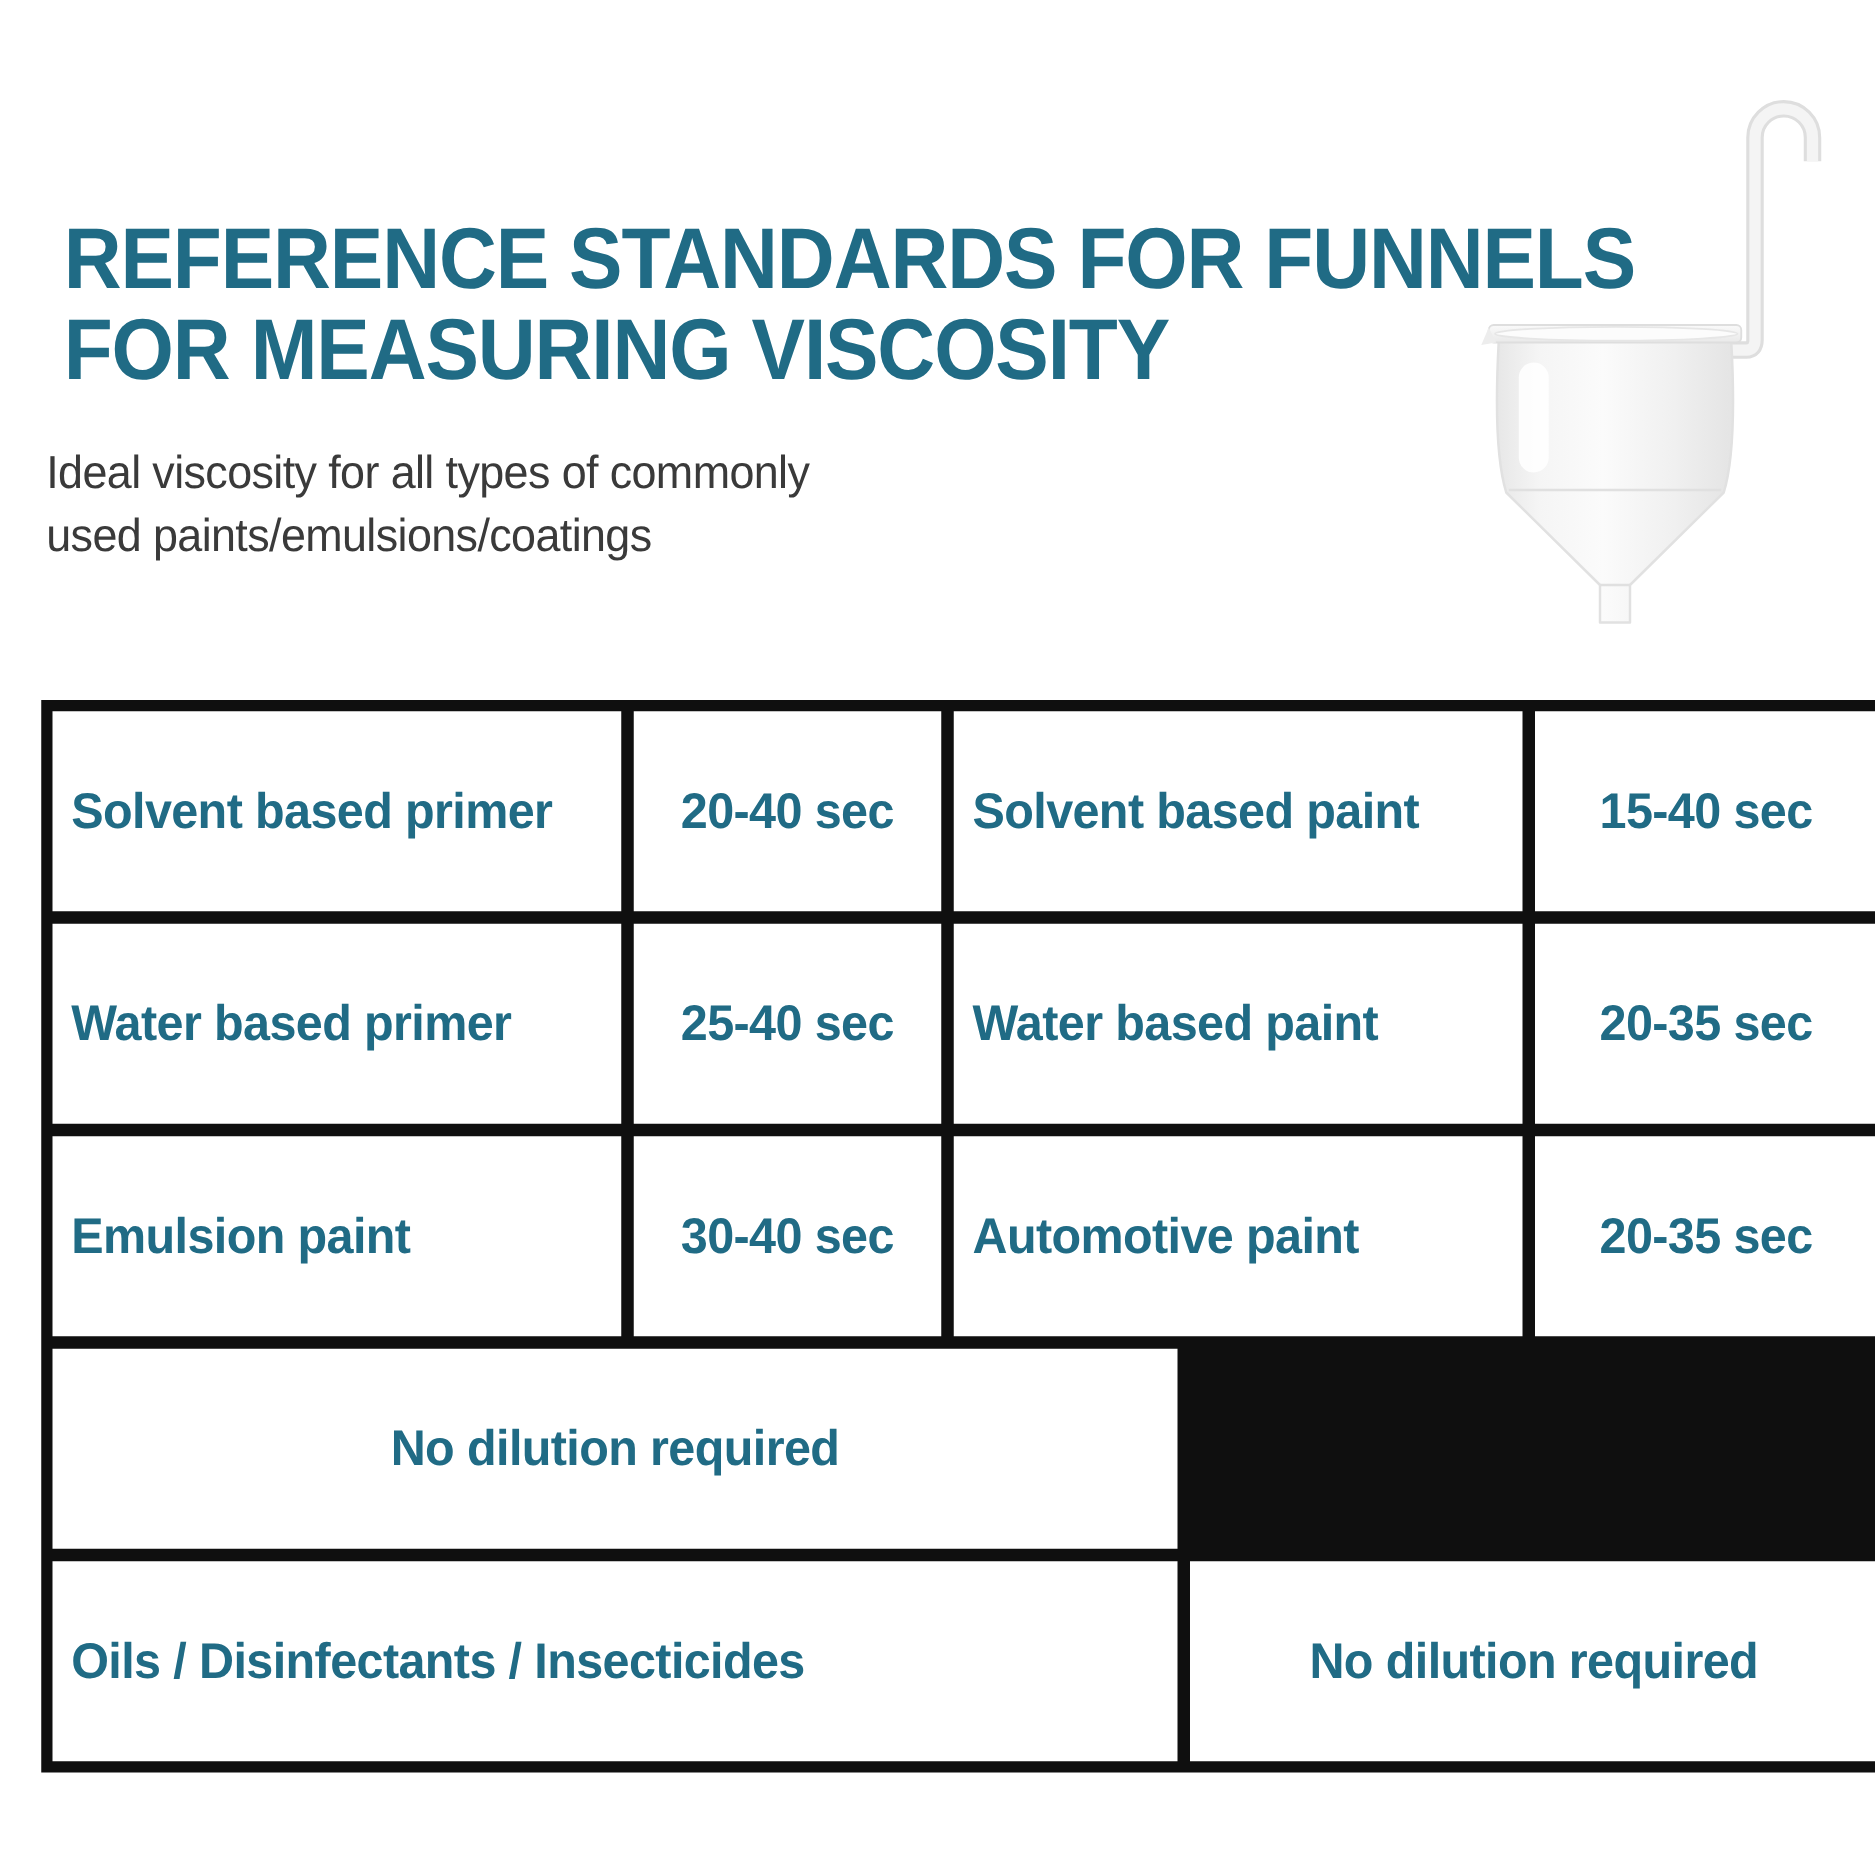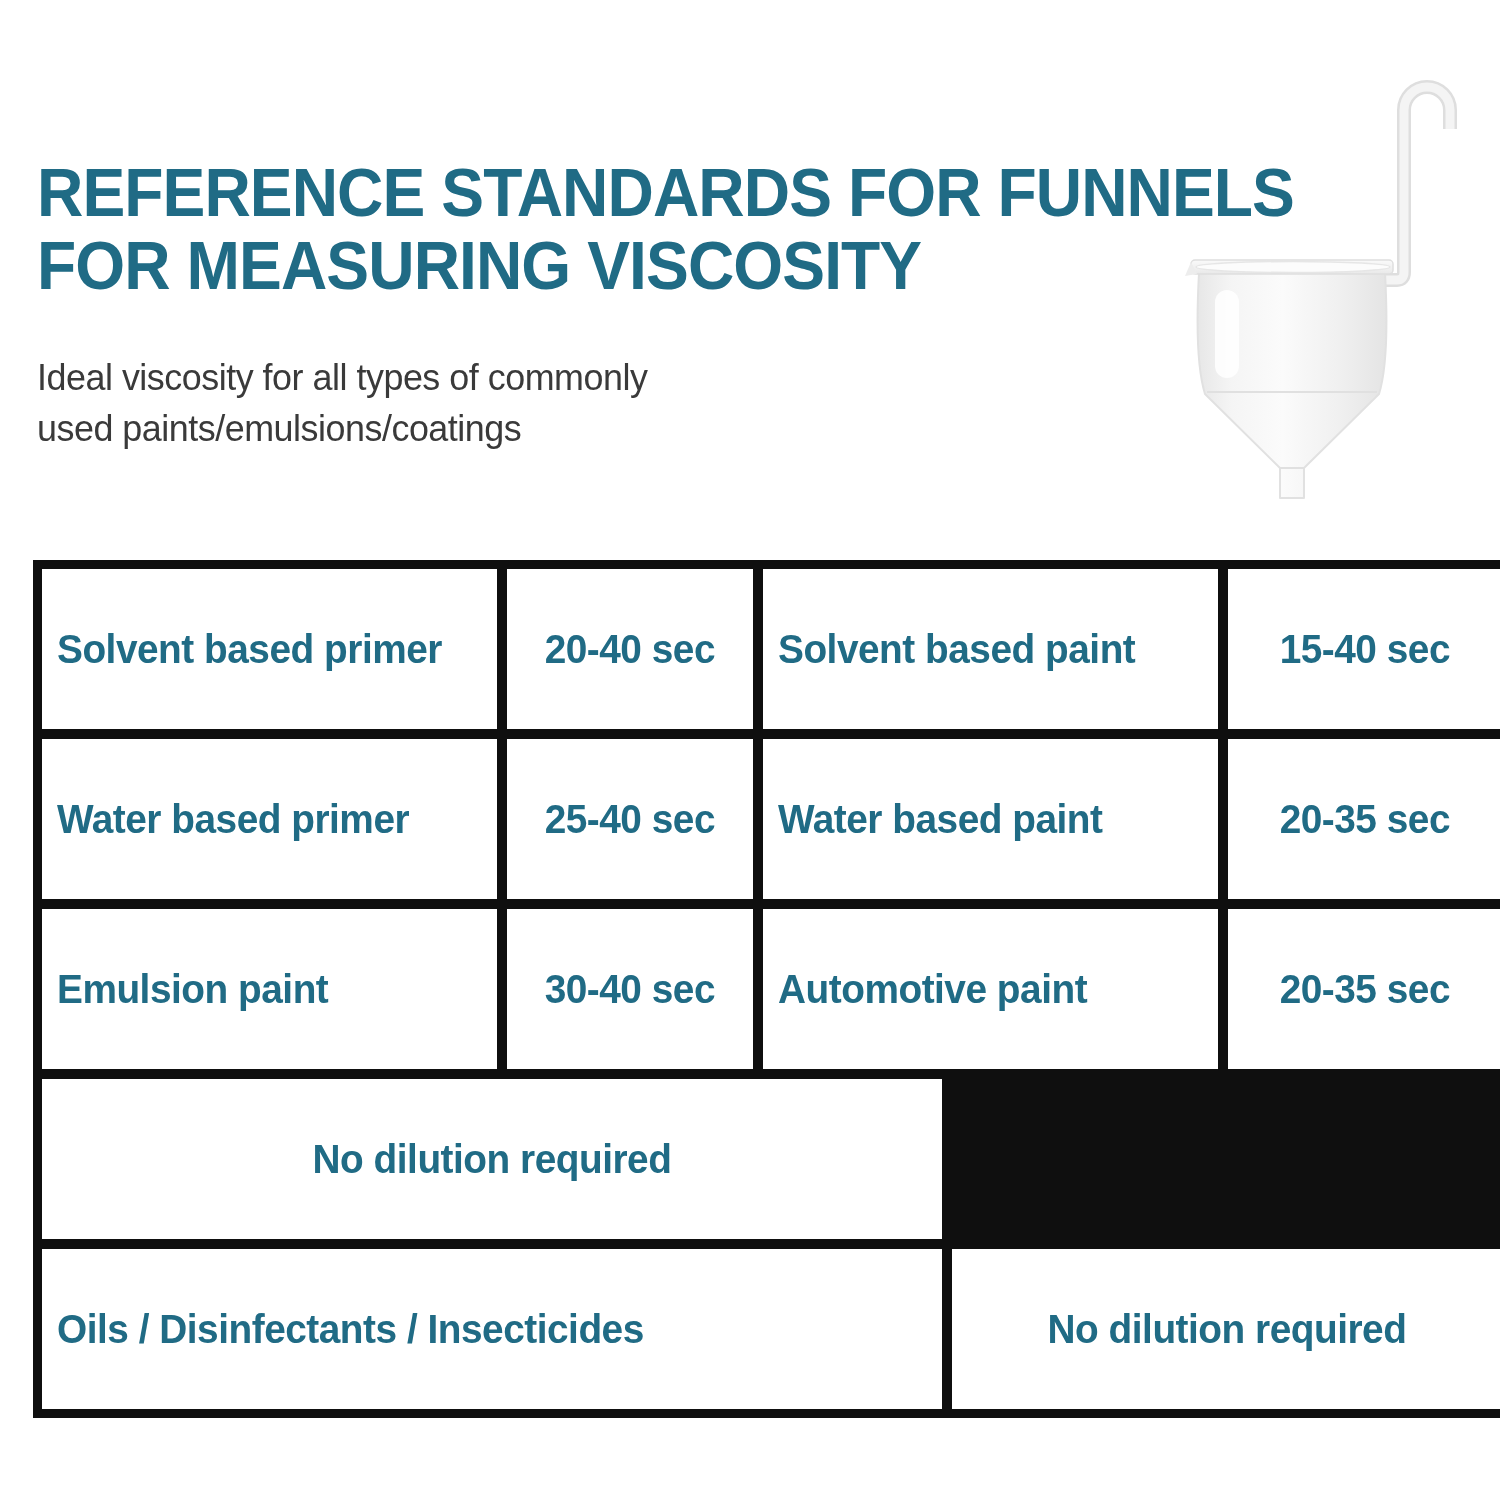--- a/index.html
+++ b/index.html
@@ -98,21 +98,21 @@
   .cell.label { justify-content: flex-start; padding-left: 15px; }
   .cell.label .txt { transform-origin: left center; }
   .cell.value { justify-content: center; }
   .cell.value .txt { transform-origin: center center; }
 </style>
 </head>
 <body>
 
 <div class="canvas">
 
-  <h1 class="title" style="margin:0;">
+  <h1 class="title" style="margin:14px;">
     <span class="line">REFERENCE STANDARDS FOR FUNNELS</span>
     <span class="line">FOR MEASURING VISCOSITY</span>
   </h1>
 
   <p class="subtitle" style="margin:0;">
     <span class="line">Ideal viscosity for all types of commonly</span>
     <span class="line">used paints/emulsions/coatings</span>
   </p>
 
   <div class="funnel-wrap">

